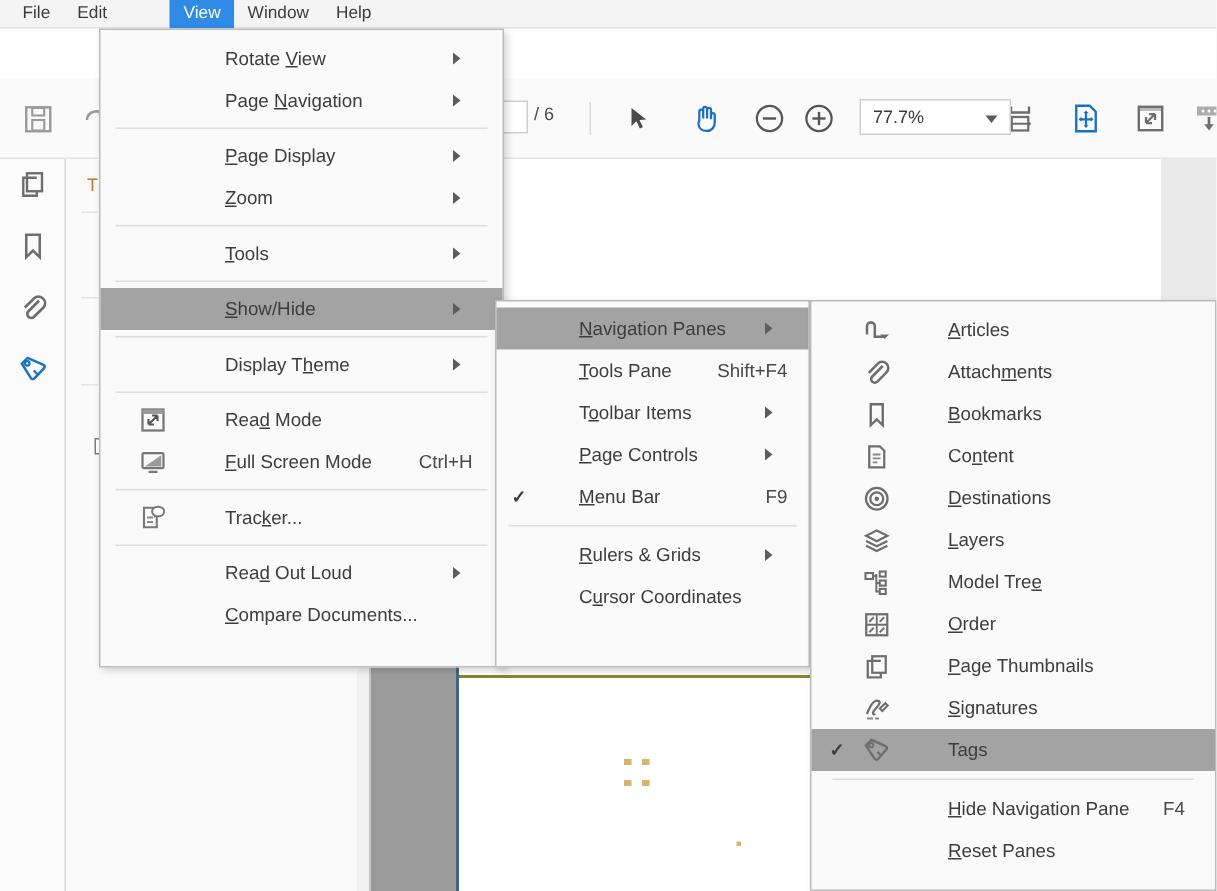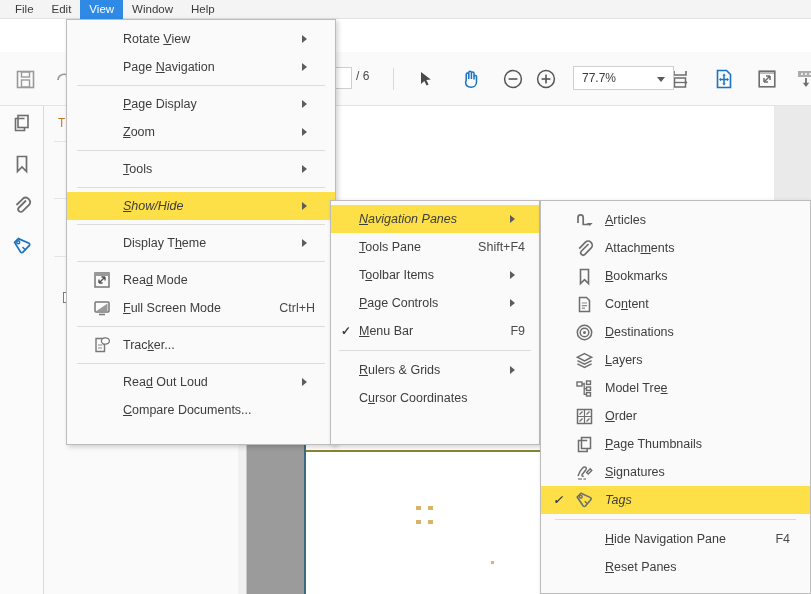--- a/index.html
+++ b/index.html
@@ -14,21 +14,21 @@
   
   .menubar {
     position: absolute; left: 0; top: 0; width: 811px; height: 19px;
     background: #f4f4f4; border-bottom: 1px solid #e2e2e2;
     display: flex; align-items: center; padding-left: 6px;
   }
   .menubar-item {
     font-size: 11.5px; color: #3b3b3b; padding: 2px 9px 3px 9px;
     line-height: 14px; white-space: nowrap;
   }
-  .menubar-item.active { background: #2e8ae5; color: #ffffff; }
+  .menubar-item.active { background: #2e8ae5; color: #ffffff; margin-left: 33px; }
 
   
   .tabstrip {
     position: absolute; left: 0; top: 19px; width: 811px; height: 33px;
     background: #fbfbfb;
   }
   .tab-home {
     position: absolute; left: 0; top: 0; width: 67px; height: 33px;
     background: #e9e9e9; border-right: 1px solid #c9c9c9;
     display: flex; align-items: center; justify-content: center;
@@ -138,22 +138,22 @@
   
   .popup {
     position: absolute; background: #fafafa;
     border: 1px solid #bcbcbc; box-shadow: 2px 2px 5px rgba(0,0,0,.18);
     z-index: 50;
   }
   .mi {
     position: relative; height: 28px; display: flex; align-items: center;
     font-size: 12.5px; color: #3d3d3d; white-space: nowrap;
   }
-  .mi.hl { background: #fde047; font-style: italic; }
-  .mi .lbl { position: absolute; }
+  .mi.hl { background: #a3a3a3; }
+  .mi .lbl { position: absolute; margin-left: 27px; }
   .mi .acc { position: absolute; font-size: 12.5px; color: #4a4a4a; }
   .mi .arrow {
     position: absolute; width: 0; height: 0;
     border-top: 4px solid transparent; border-bottom: 4px solid transparent;
     border-left: 5px solid #5d5d5d;
   }
   .mi .chk {
     position: absolute; font-size: 12px; color: #3d3d3d; font-weight: bold;
   }
   .mi .mico {

